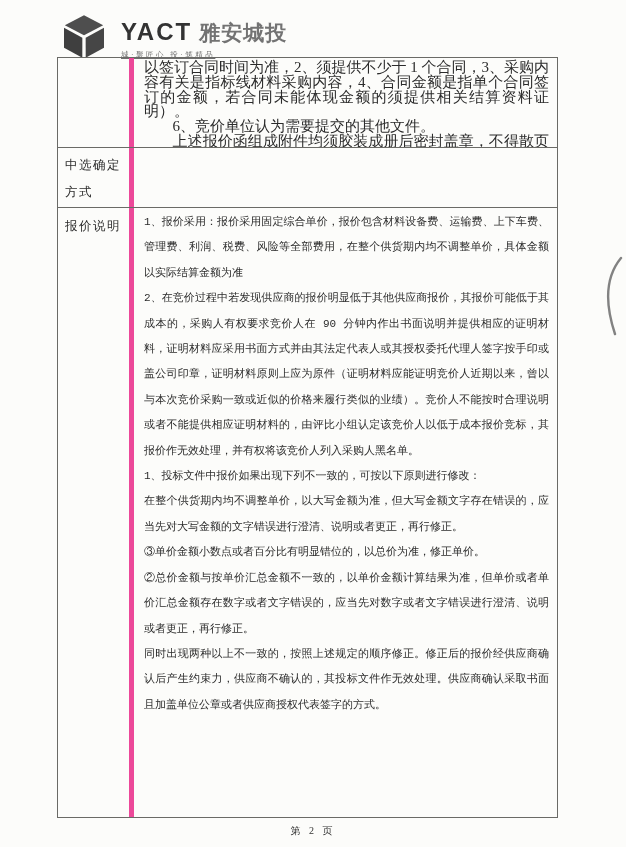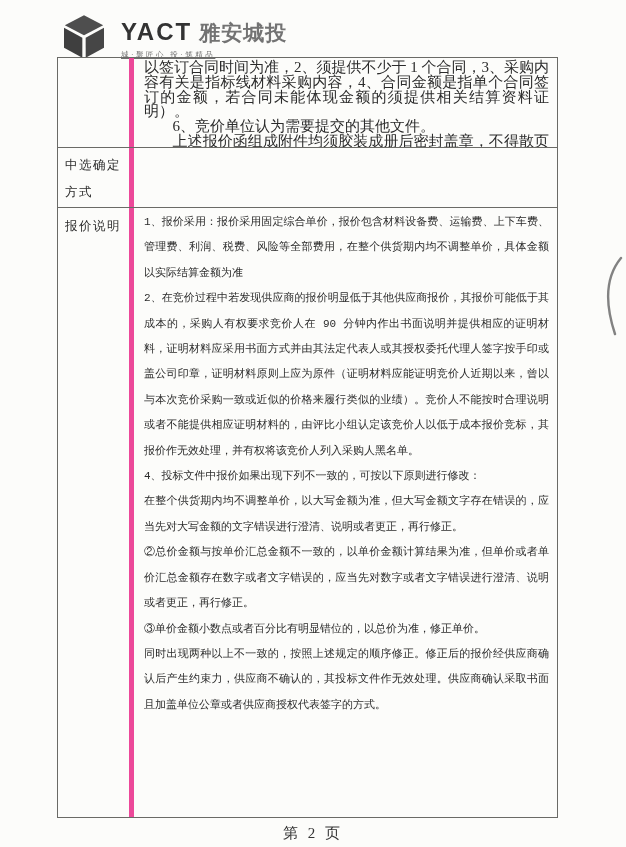--- a/index.html
+++ b/index.html
@@ -35,21 +35,21 @@
   .r2 .label-cell{padding-top:10px;line-height:18px;}
   .content-cell{flex:1;box-sizing:border-box;padding:2px 8px 0 10px;overflow:hidden;}
   .content-cell p{margin:0;text-align:justify;}
   .r0 .content-cell,.r1 .content-cell{font-size:15px;line-height:14.8px;}
   .r2 .content-cell{font-size:11px;line-height:25.4px;padding-top:2px;}
   .content-cell p.indent{text-indent:1.9em;}
   .content-cell .b{font-weight:bold;}
   
   .page-footer{
     position:absolute;left:0;top:824px;width:626px;text-align:center;
-    font-size:15px;letter-spacing:3px;color:#333;
+    font-size:10px;letter-spacing:3px;color:#333;
   }
   
   .pen-mark{position:absolute;left:598px;top:255px;width:28px;height:82px;}
 </style>
 </head>
 <body>
 
 <header class="letterhead">
   <svg class="cube" viewBox="0 0 60 60" aria-hidden="true">
     <polygon points="30,5 53,17 30,29 7,17" fill="#4e4e4e"></polygon>
@@ -75,24 +75,24 @@
       </div>
     </div>
     <div class="t-row r1">
       <div class="label-cell">中选确定方式</div>
     </div>
     <div class="t-row r2">
       <div class="label-cell">报价说明</div>
       <div class="content-cell">
         <p><span>1、报价采用：报价采用固定综合单价，报价包含材料设备费、运输费、上下车费、管理费、利润、税费、风险等全部费用，在整个供货期内均不调整单价，具体金额以实际结算金额为准</span></p>
         <p><span>2、在竞价过程中若发现供应商的报价明显低于其他供应商报价，其报价可能低于其成本的，采购人有权要求竞价人在 90 分钟内作出书面说明并提供相应的证明材料，证明材料应采用书面方式并由其法定代表人或其授权委托代理人签字按手印或盖公司印章，证明材料原则上应为原件（证明材料应能证明竞价人近期以来，曾以与本次竞价采购一致或近似的价格来履行类似的业绩）。竞价人不能按时合理说明或者不能提供相应证明材料的，由评比小组认定该竞价人以低于成本报价竞标，其报价作无效处理，并有权将该竞价人列入采购人黑名单。</span></p>
-        <p><span>4、投标文件中报价如果出现下列不一致的，可按以下原则进行修改：</span></p>
+        <p><span>1、投标文件中报价如果出现下列不一致的，可按以下原则进行修改：</span></p>
         <p><span>在整个供货期内均不调整单价，以大写金额为准，但大写金额文字存在错误的，应当先对大写金额的文字错误进行澄清、说明或者更正，再行修正。</span></p>
+        <p><span>③单价金额小数点或者百分比有明显错位的，以总价为准，修正单价。</span></p>
         <p><span>②总价金额与按单价汇总金额不一致的，以单价金额计算结果为准，但单价或者单价汇总金额存在数字或者文字错误的，应当先对数字或者文字错误进行澄清、说明或者更正，再行修正。</span></p>
-        <p><span>③单价金额小数点或者百分比有明显错位的，以总价为准，修正单价。</span></p>
         <p><span>同时出现两种以上不一致的，按照上述规定的顺序修正。修正后的报价经供应商确认后产生约束力，供应商不确认的，其投标文件作无效处理。供应商确认采取书面且加盖单位公章或者供应商授权代表签字的方式。</span></p>
       </div>
     </div>
   </div>
 
 <svg class="pen-mark" viewBox="0 0 28 82" aria-hidden="true">
   <path d="M23,3 C9,20 6,46 17,79" fill="none" stroke="#5a5a5a" stroke-width="2.4" stroke-linecap="round" opacity="0.75"></path>
 </svg>
 
 <footer class="page-footer">第 2 页</footer>

